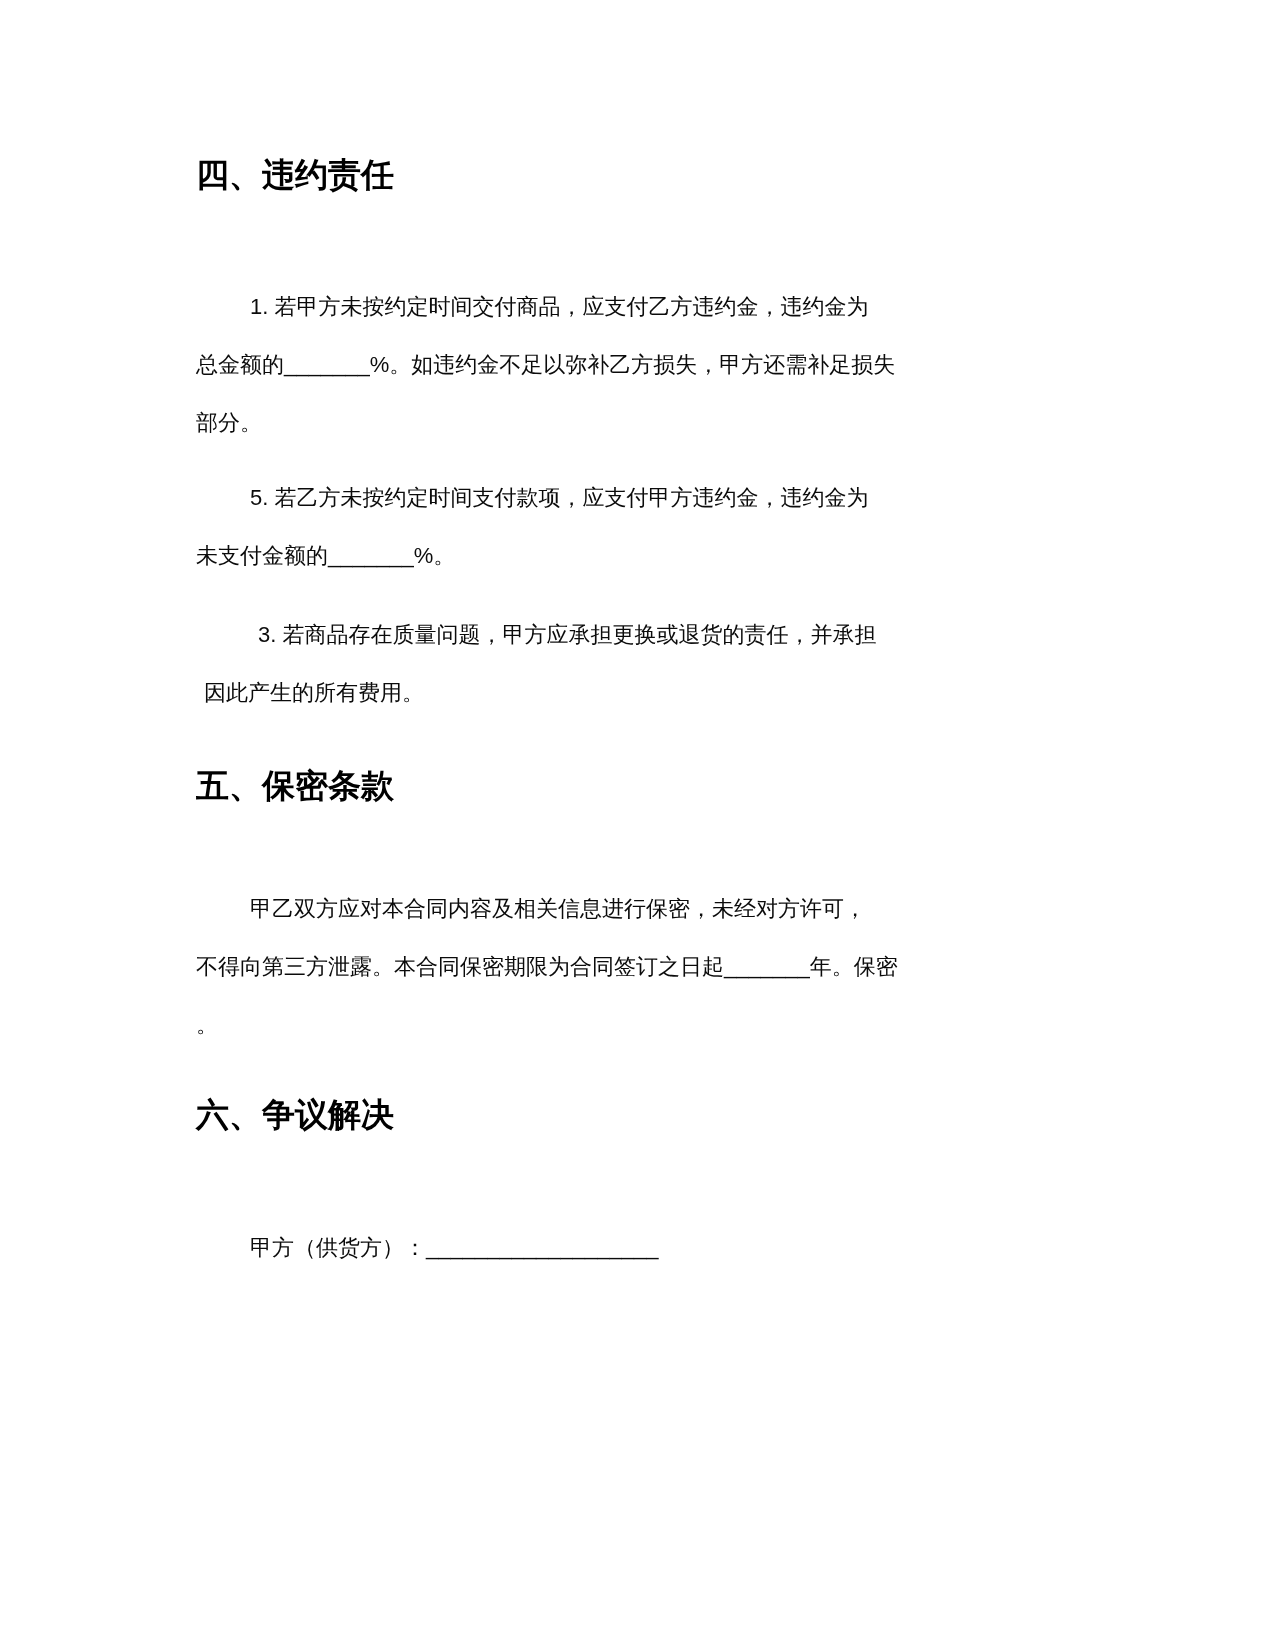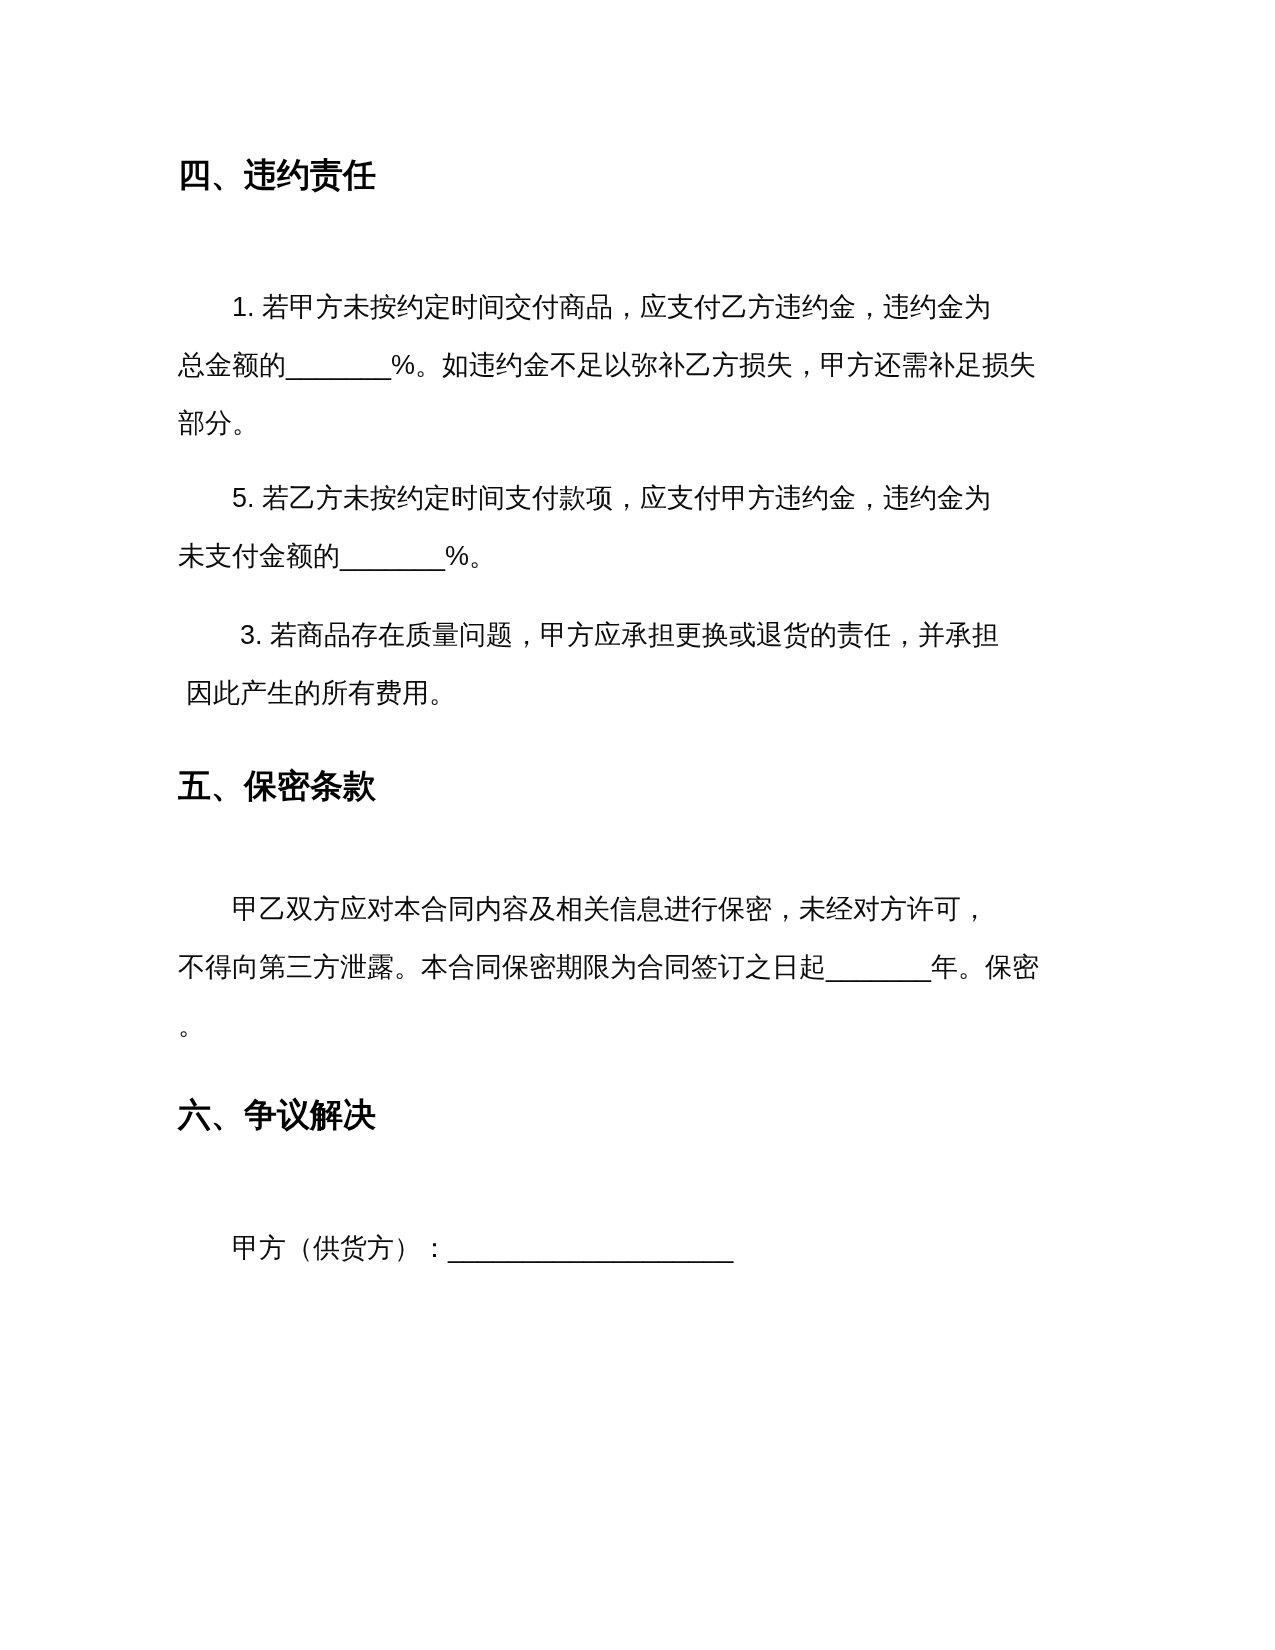--- a/index.html
+++ b/index.html
@@ -4,35 +4,36 @@
 <style>
   * { margin: 0; padding: 0; box-sizing: border-box; }
   html, body { background: #ffffff; }
   .page {
     position: relative;
     width: 1275px;
     height: 1650px;
     background: #ffffff;
     font-family: "Liberation Sans", sans-serif;
     overflow: hidden;
+    padding-left: 18px;
   }
   .content {
     padding-left: 178px;
     padding-right: 192px;
     color: #0b0b0b;
   }
   .h {
     font-size: 33px;
     font-weight: 700;
     line-height: 42px;
     color: #000000;
     white-space: nowrap;
   }
   .para {
-    font-size: 27px;
+    font-size: 22px;
     line-height: 58px;
     font-weight: 400;
   }
   .line { white-space: nowrap; }
   .line.indent { text-indent: 54px; }
   
   .h-breach   { margin-top: 154px; }
   .p-breach1  { margin-top: 82px; }
   .p-breach2  { margin-top: 17px; }
   .p-breach3  { margin-top: 21px; margin-left: 8px; }

